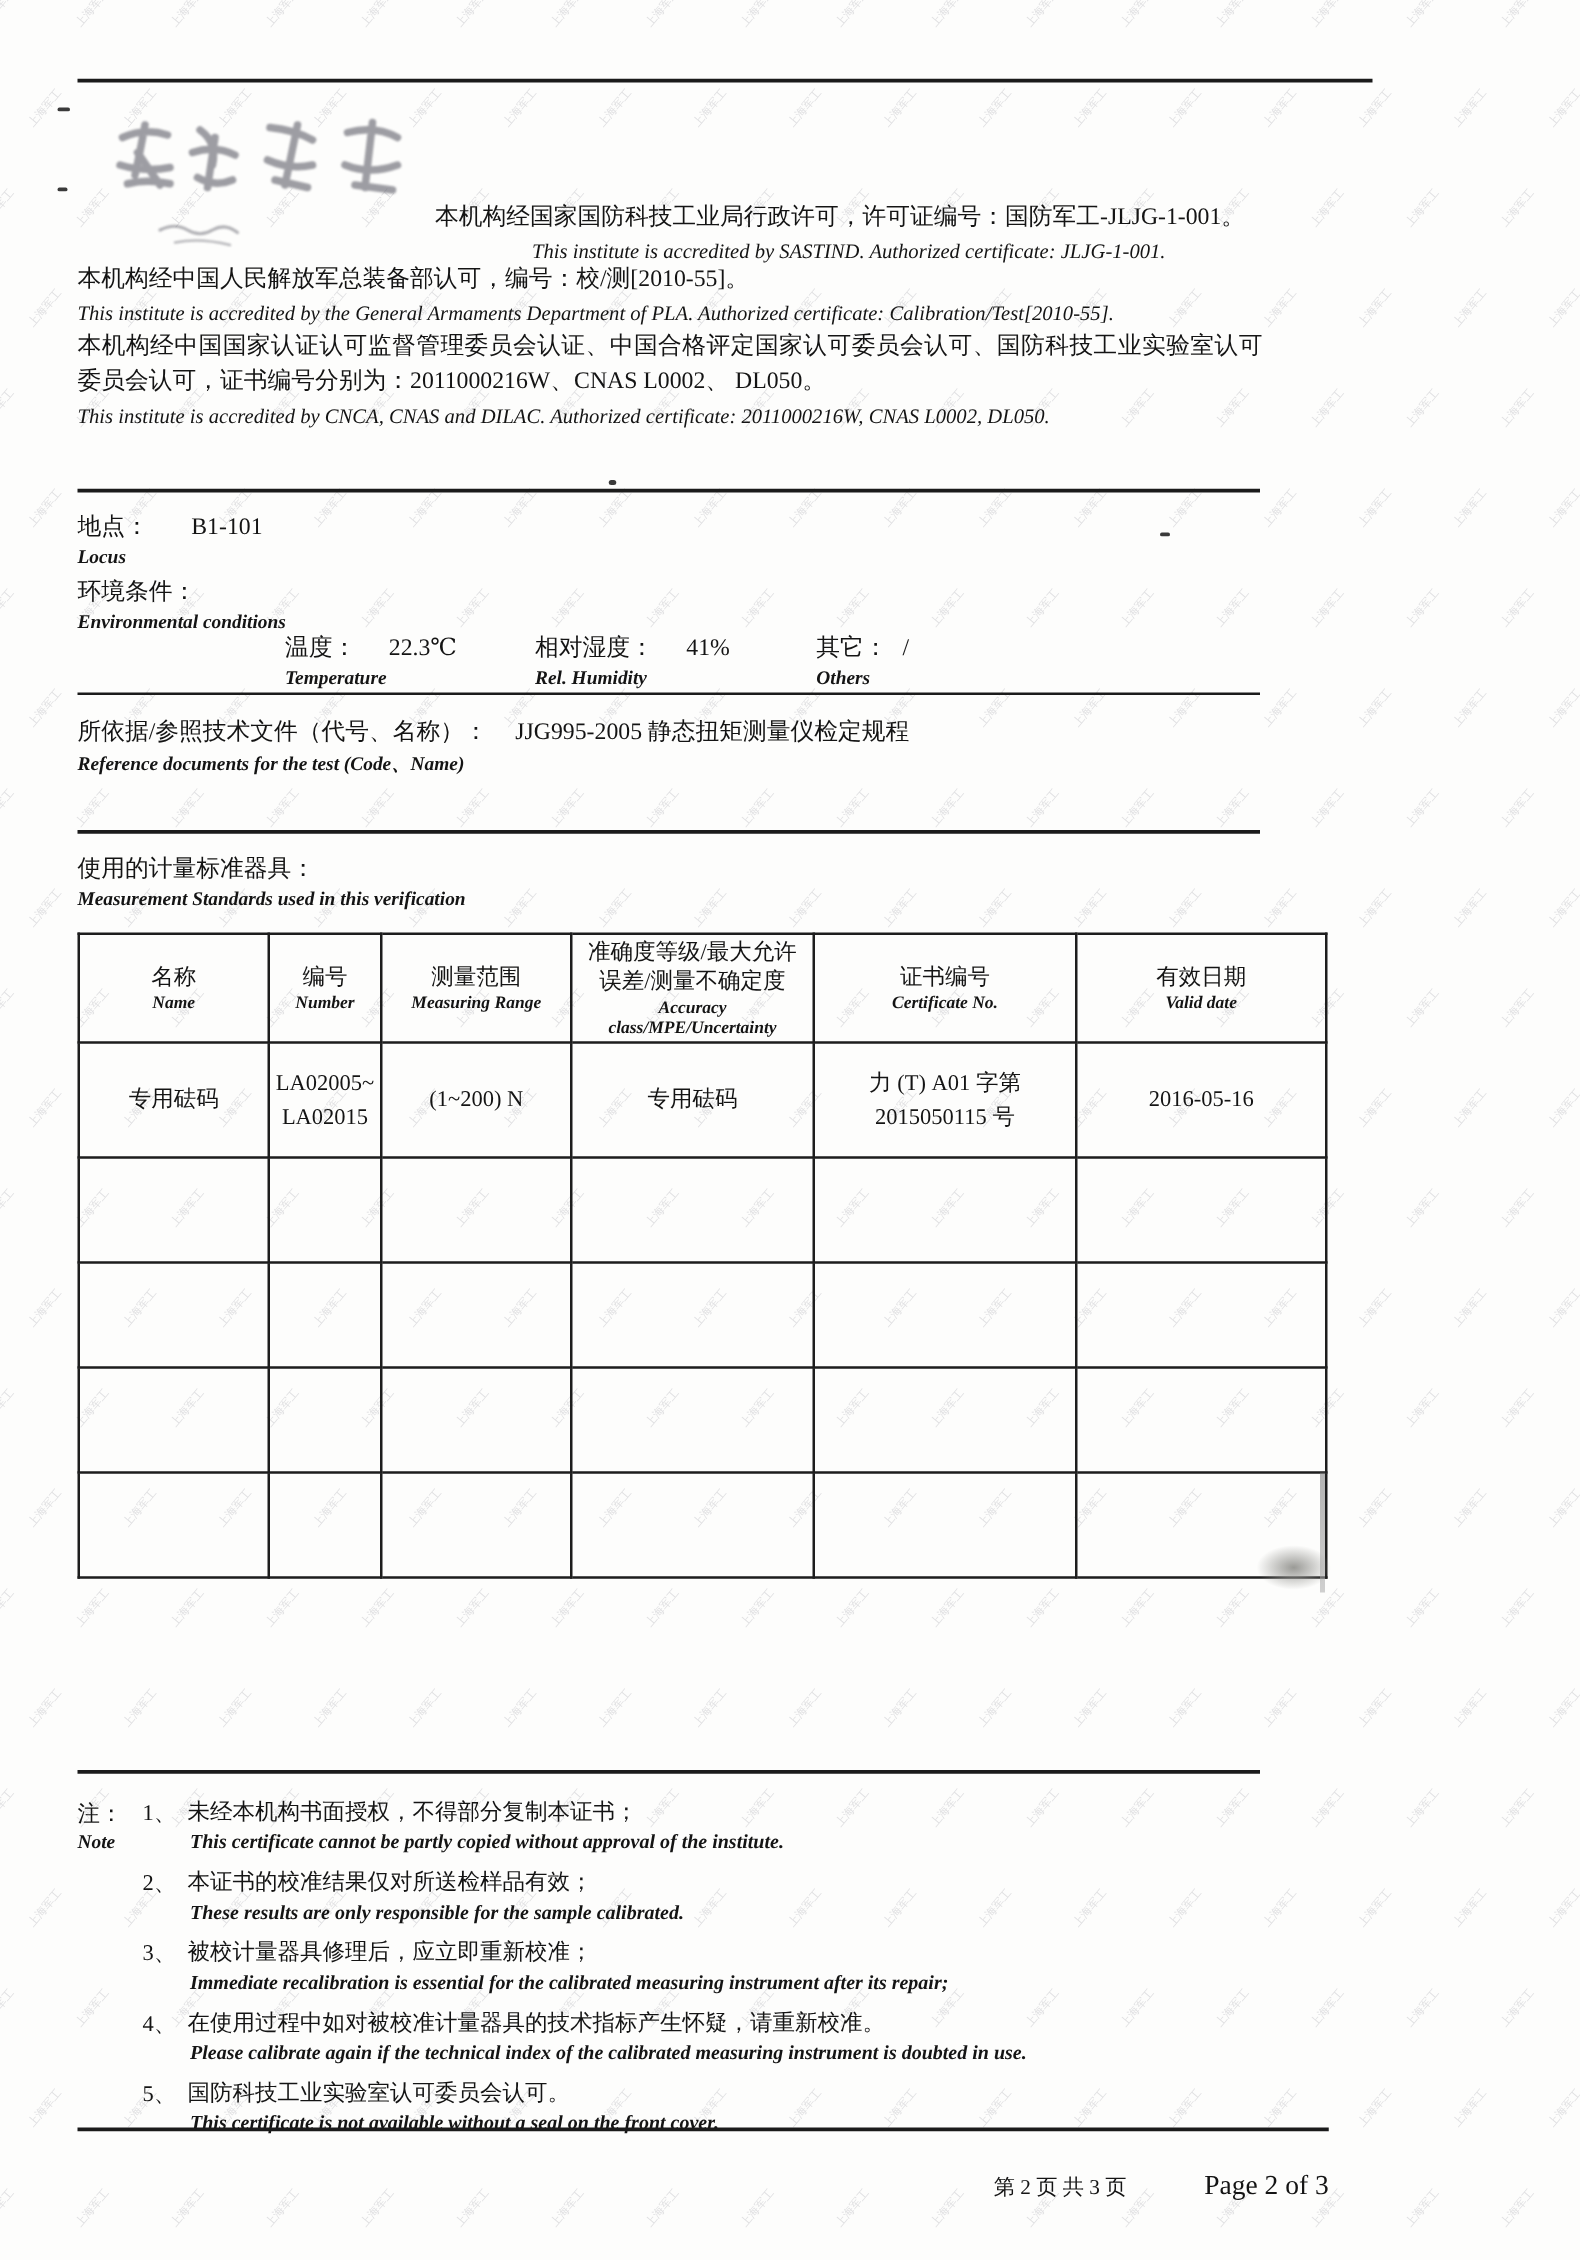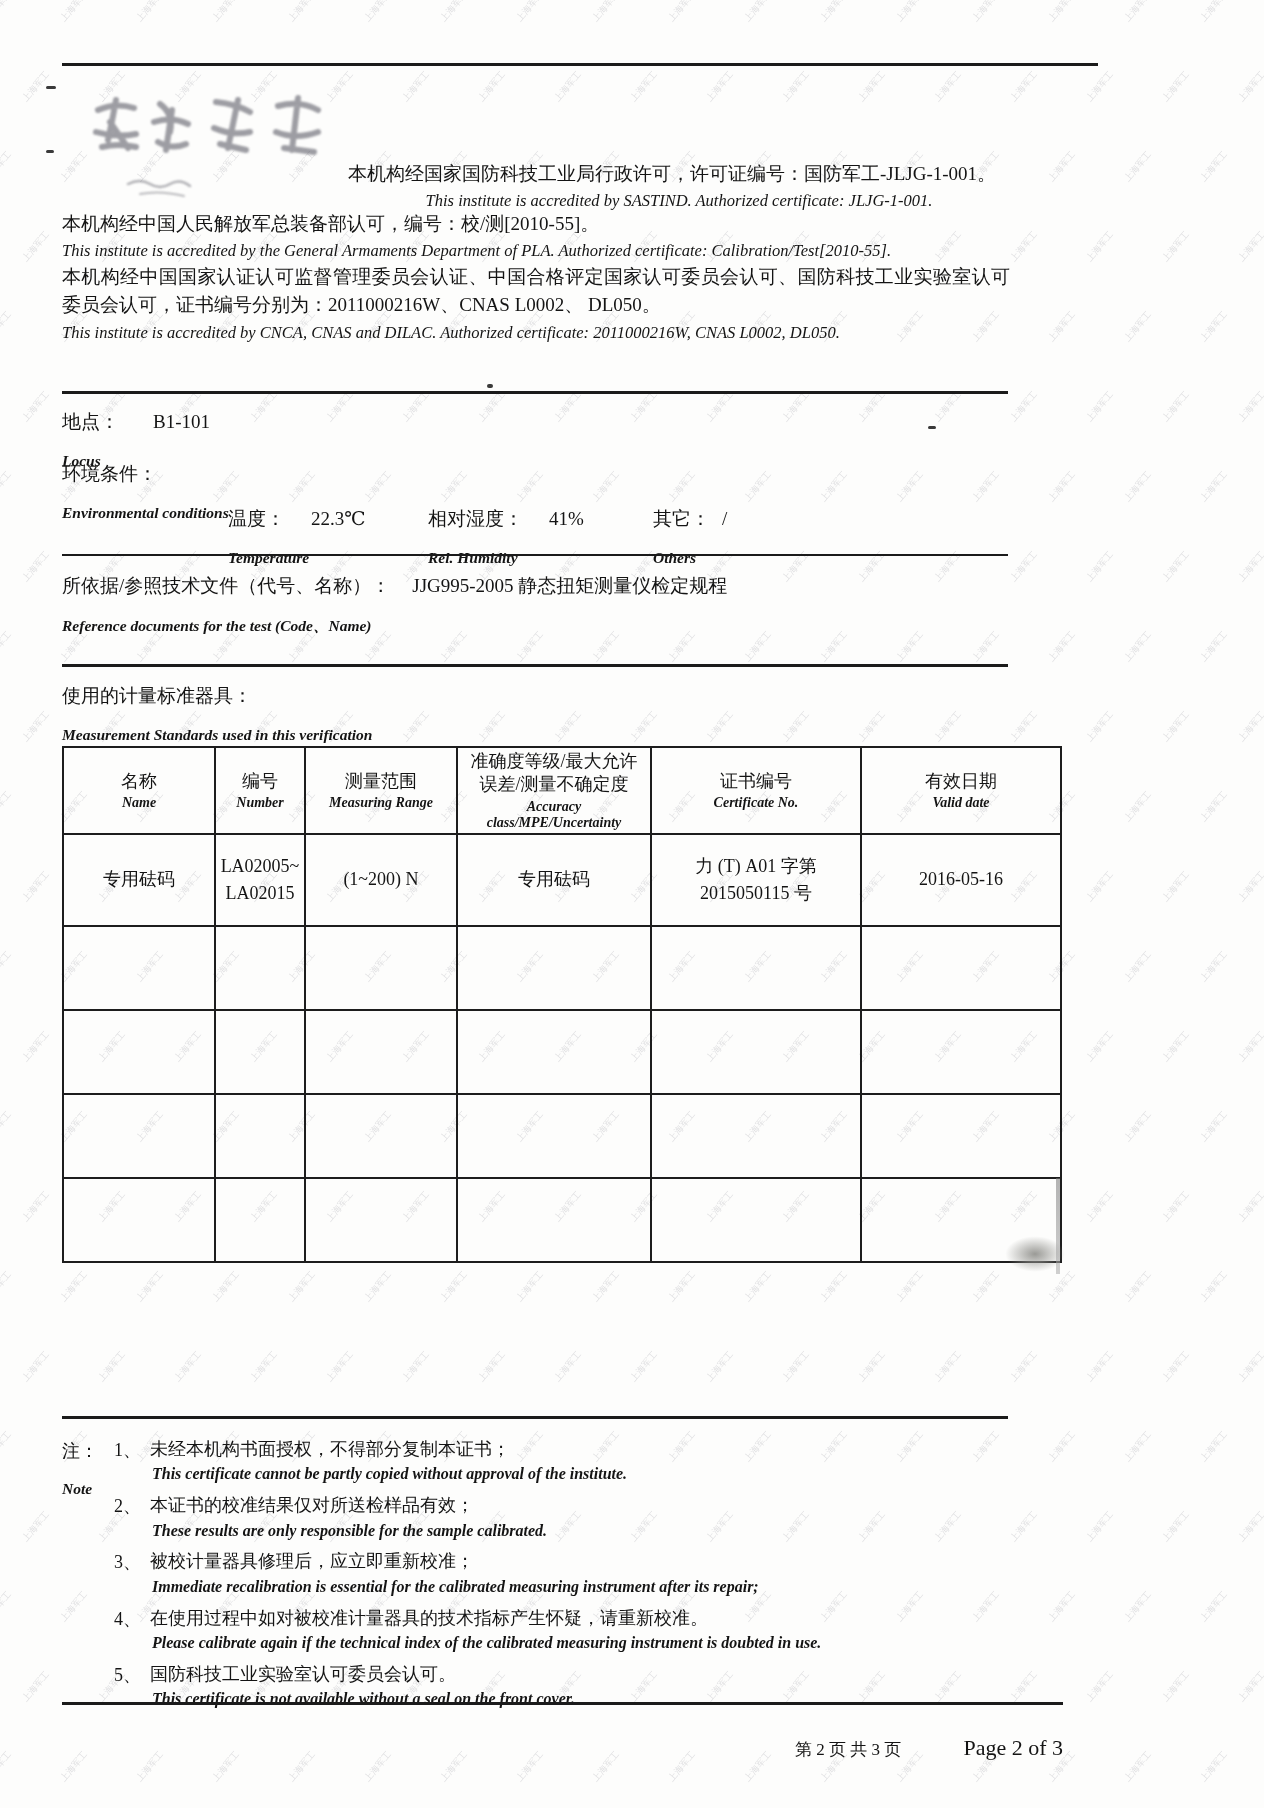--- a/index.html
+++ b/index.html
@@ -34,21 +34,21 @@
   .p2-zh{position:absolute;top:160px;left:348px;width:662px;}
   .p2-en{position:absolute;top:190px;left:348px;width:662px;text-align:center;}
   .p3-zh{position:absolute;top:210px;left:62px;width:950px;}
   .p3-en{position:absolute;top:240px;left:62px;width:950px;}
   .p4-zh{position:absolute;top:263px;left:62px;width:948px;text-align:justify;}
   .p4-en{position:absolute;top:322px;left:62px;width:950px;}
 
   
   .locus{position:absolute;top:408px;left:62px;}
   .locus .val{margin-left:34px;font-size:19px;}
-  .lbl-en{font-style:italic;font-weight:bold;font-size:15.5px;margin-top:16px;}
+  .lbl-en{font-style:italic;font-weight:bold;font-size:15.5px;margin-top:1px;}
   .envlbl{position:absolute;top:460px;left:62px;}
   .env-row{position:absolute;top:505px;left:228px;display:flex;}
   .env-cell{margin-right:0;}
   .env-cell .val{margin-left:26px;}
   .env-t{width:200px;}
   .env-h{width:225px;}
 
   
   .ref{position:absolute;top:572px;left:62px;width:950px;}
   .ref-line{display:flex;}

